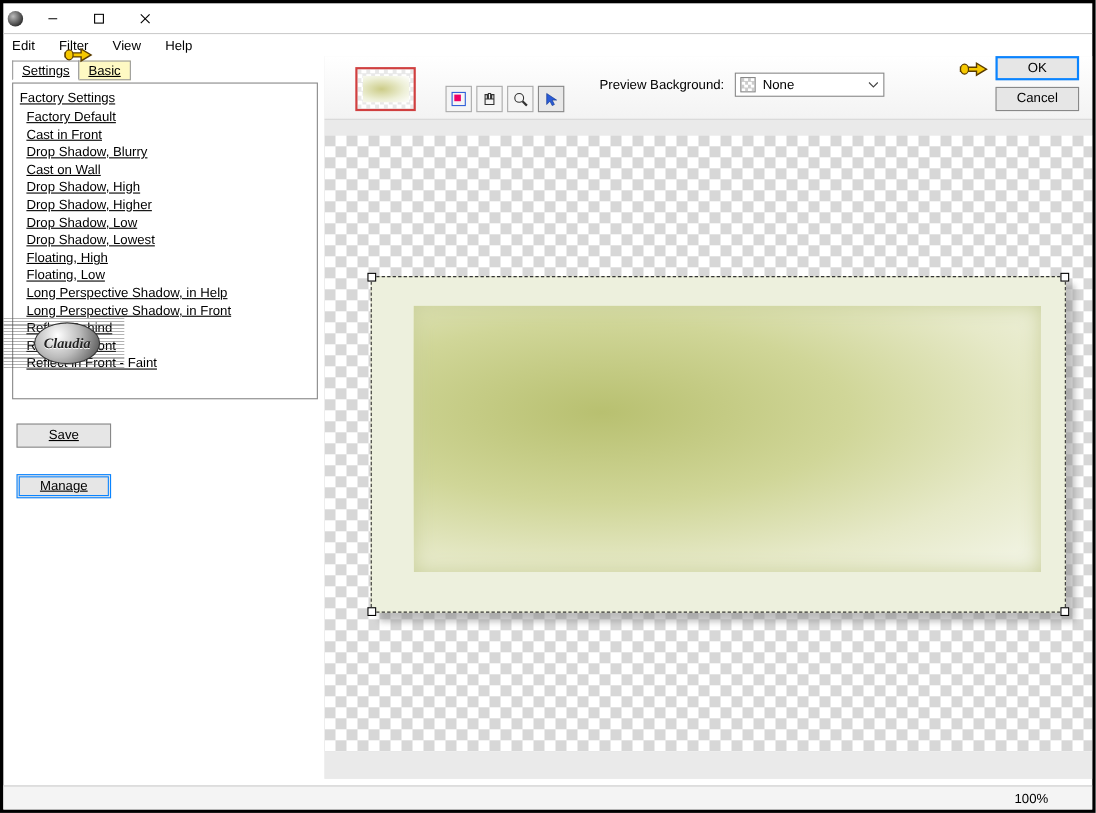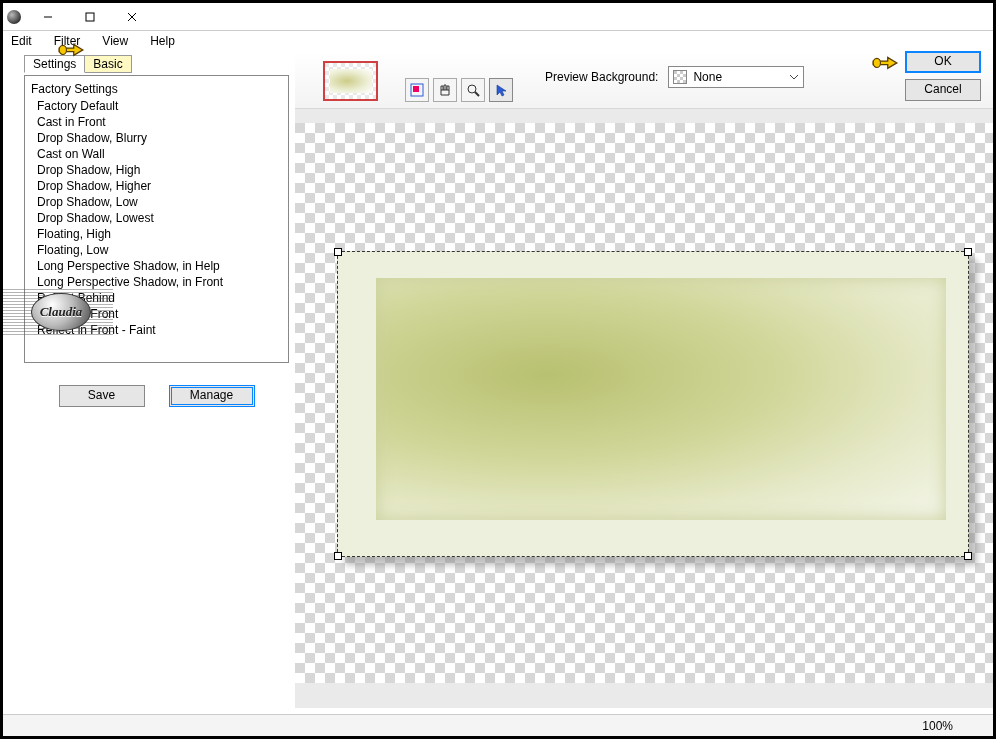--- a/index.html
+++ b/index.html
@@ -17,39 +17,39 @@
 
 .menu-bar { height: 20px; display: flex; align-items: center; padding: 0 4px; gap: 14px; position: relative; }
 .menu-item { padding: 1px 4px; }
 
 
 .hand-pointer { position: absolute; width: 28px; height: 20px; z-index: 50; pointer-events: none; }
 .hand-pointer svg { width: 100%; height: 100%; overflow: visible; }
 
 
 .app-body { display: flex; height: calc(100% - 48px - 28px); }
-.left-pane { width: 292px; padding: 4px 6px 6px 21px; display: flex; flex-direction: column; }
+.left-pane { width: 292px; padding: 4px 6px 6px 8px; display: flex; flex-direction: column; text-decoration: underline; }
 .right-pane { flex: 1; position: relative; background: #eaeaea; }
 
 
 .tabs { display: flex; height: 18px; margin-bottom: 2px; }
 .tab { padding: 1px 8px; border: 1px solid #999; background: #fef9c3; margin-right: -1px; position: relative; }
 .tab.active { background: #fff; border-bottom-color: #fff; z-index: 2; }
 
 
 .listbox { border: 1px solid #888; background: #fff; overflow-y: auto; padding: 4px 0; }
 .listbox.factory { height: 288px; margin-bottom: 8px; }
 .listbox.user { flex: 1; }
 .list-header { padding: 2px 6px; font-weight: normal; }
 .list-item { padding: 1px 6px 1px 12px; white-space: nowrap; }
 .list-item.selected { background: #0a84ff; color: #fff; display: inline-block; margin-left: 4px; padding-left: 4px; padding-right: 4px; }
 .selected-row { position: relative; }
 
 
-.btn-row { display: flex; gap: 24px; justify-content: center; padding: 8px 4px 0; margin-top: 6px; }
+.btn-row { display: flex; gap: 24px; justify-content: flex-start; padding: 8px 4px 0; margin-top: 6px; flex-direction: column; }
 .btn { width: 86px; height: 22px; background: #e6e6e6; border: 1px solid #888; text-align: center; line-height: 19px; }
 .btn.focus { border: 1px solid #0a84ff; outline: 1px solid #0a84ff; outline-offset: -3px; }
 .thumb { width: 55px; height: 40px; border: 2px solid #d04040; background: repeating-conic-gradient(#fff 0 25%, #e8e8e8 0 50%) 0 0/8px 8px; display: flex; align-items: center; justify-content: center; position: relative; top: 4px; }
 .thumb-inner { width: 42px; height: 24px; background: radial-gradient(ellipse at 40% 50%, #cccc88 0%, #eef0d8 60%, #fff 100%); }
 .tool-well { height: 58px; background: linear-gradient(#fff,#f3f3f3); border-bottom: 1px solid #d8d8d8; display: flex; align-items: flex-end; padding: 0 8px 6px 110px; gap: 4px; }
 .tool-btn { width: 24px; height: 24px; border: 1px solid #aaa; background: #f5f5f5; display:flex; align-items:center; justify-content:center; }
 .tool-btn.active { background:#e8e8e8; border-color:#888; }
 .prev-bg-label { margin-left: 28px; margin-right:6px; align-self:center; }
 .combo { width: 136px; height: 22px; border:1px solid #888; background:#fff; display:flex; align-items:center; padding:0 4px; align-self:center; position:relative; }
 .combo .swatch { width:14px; height:14px; border:1px solid #888; background: repeating-conic-gradient(#fff 0 25%, #ccc 0 50%) 0 0/6px 6px; margin-right:6px;}

